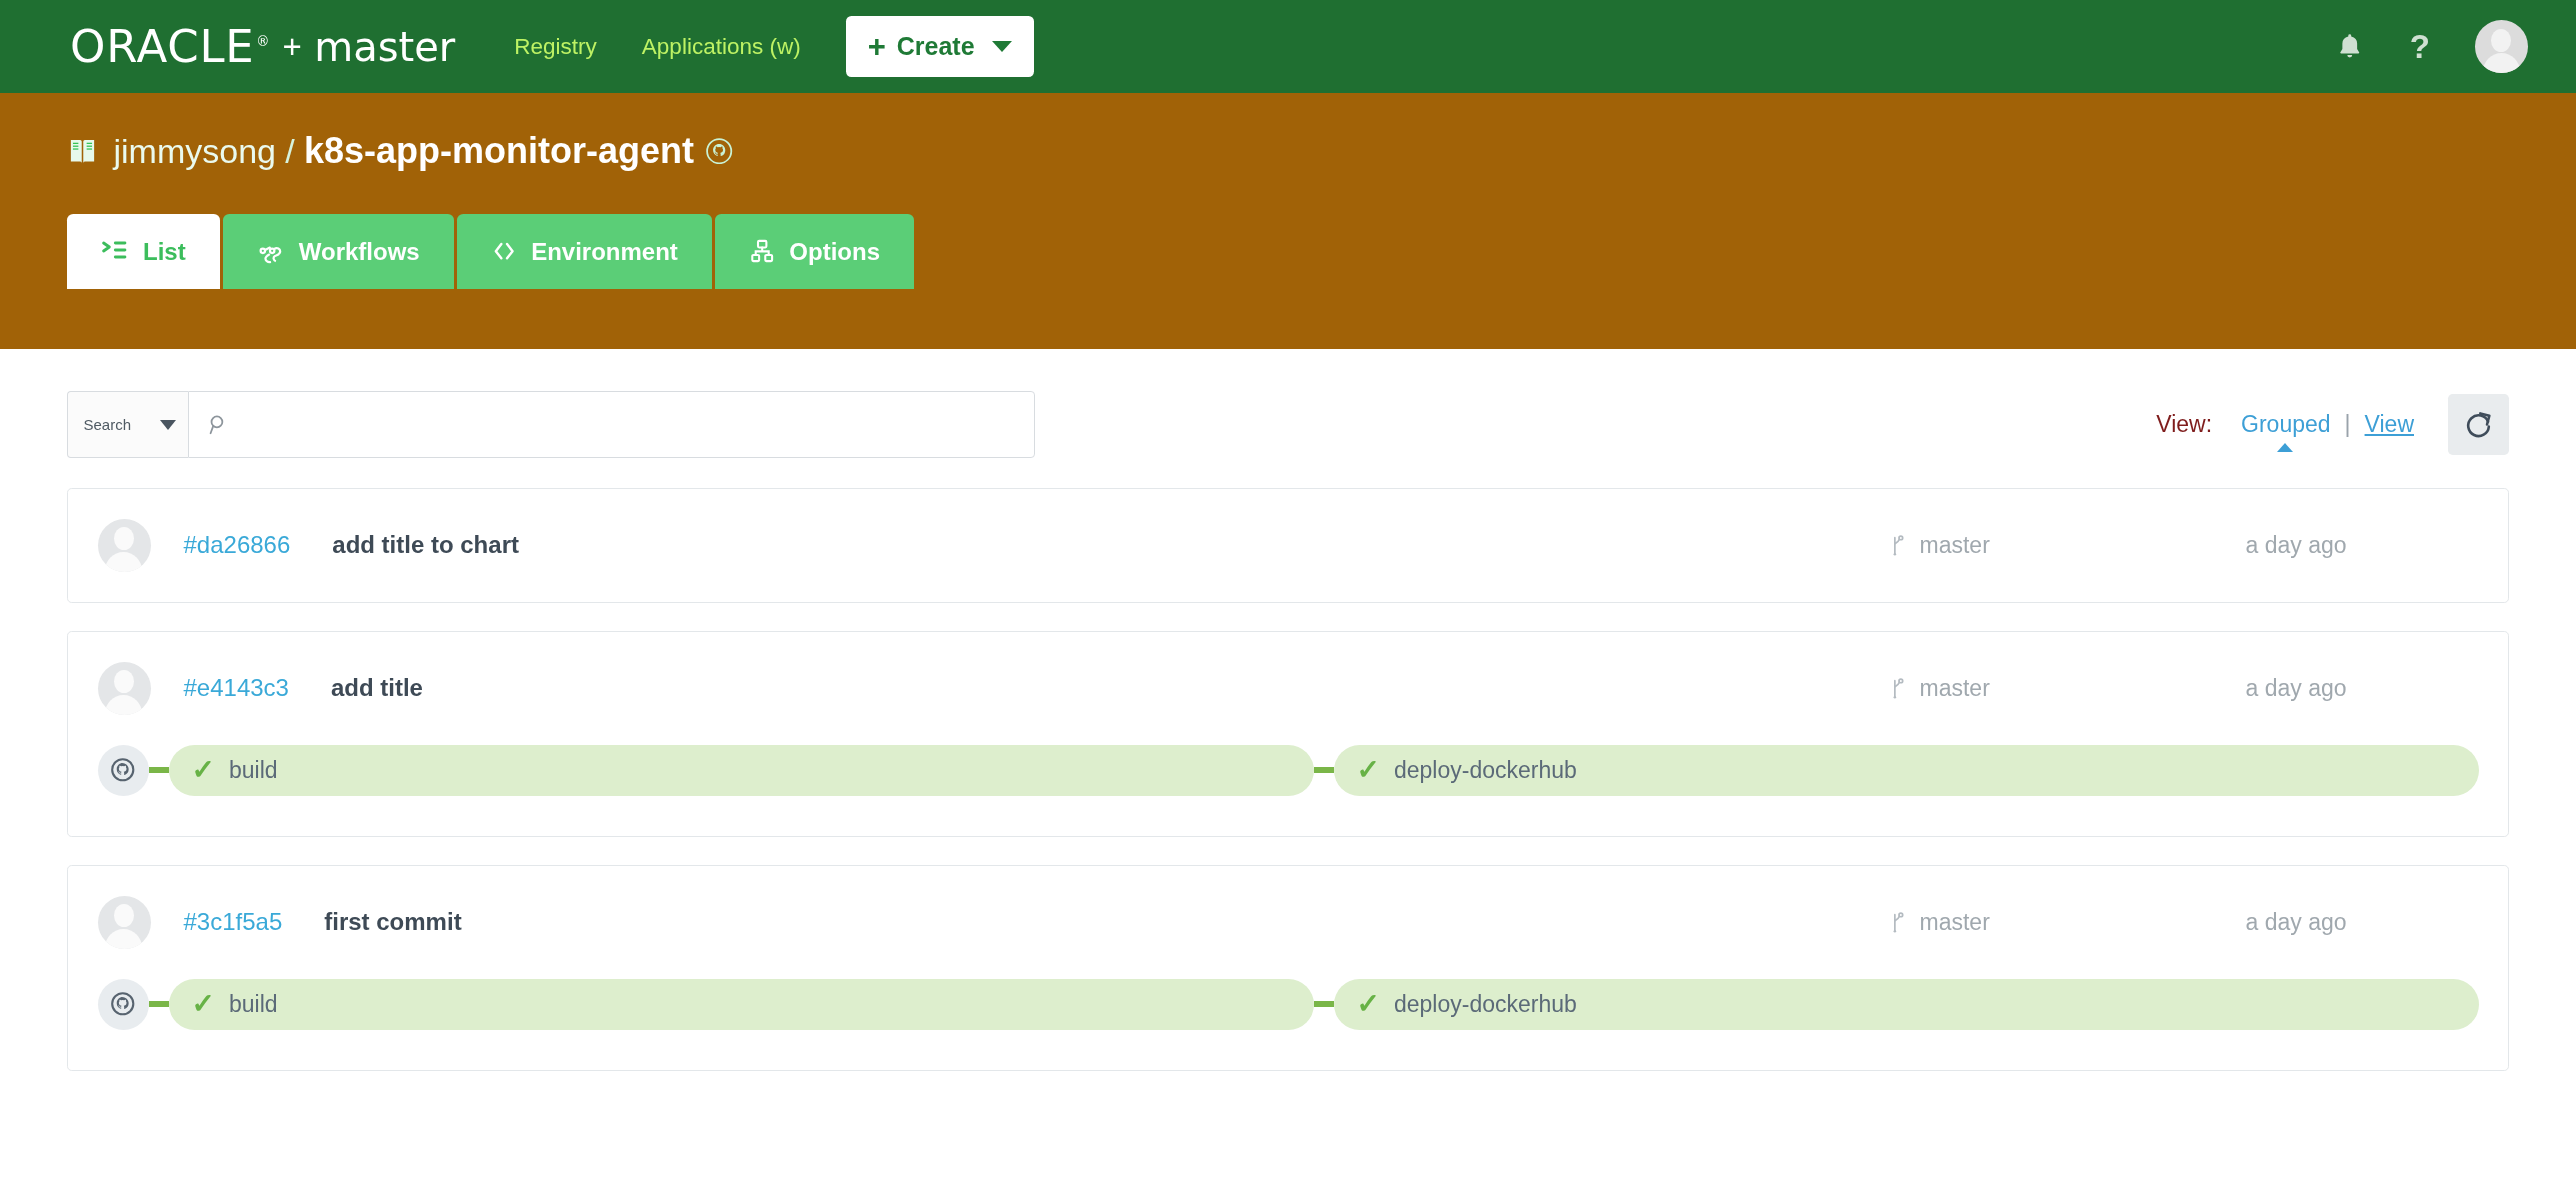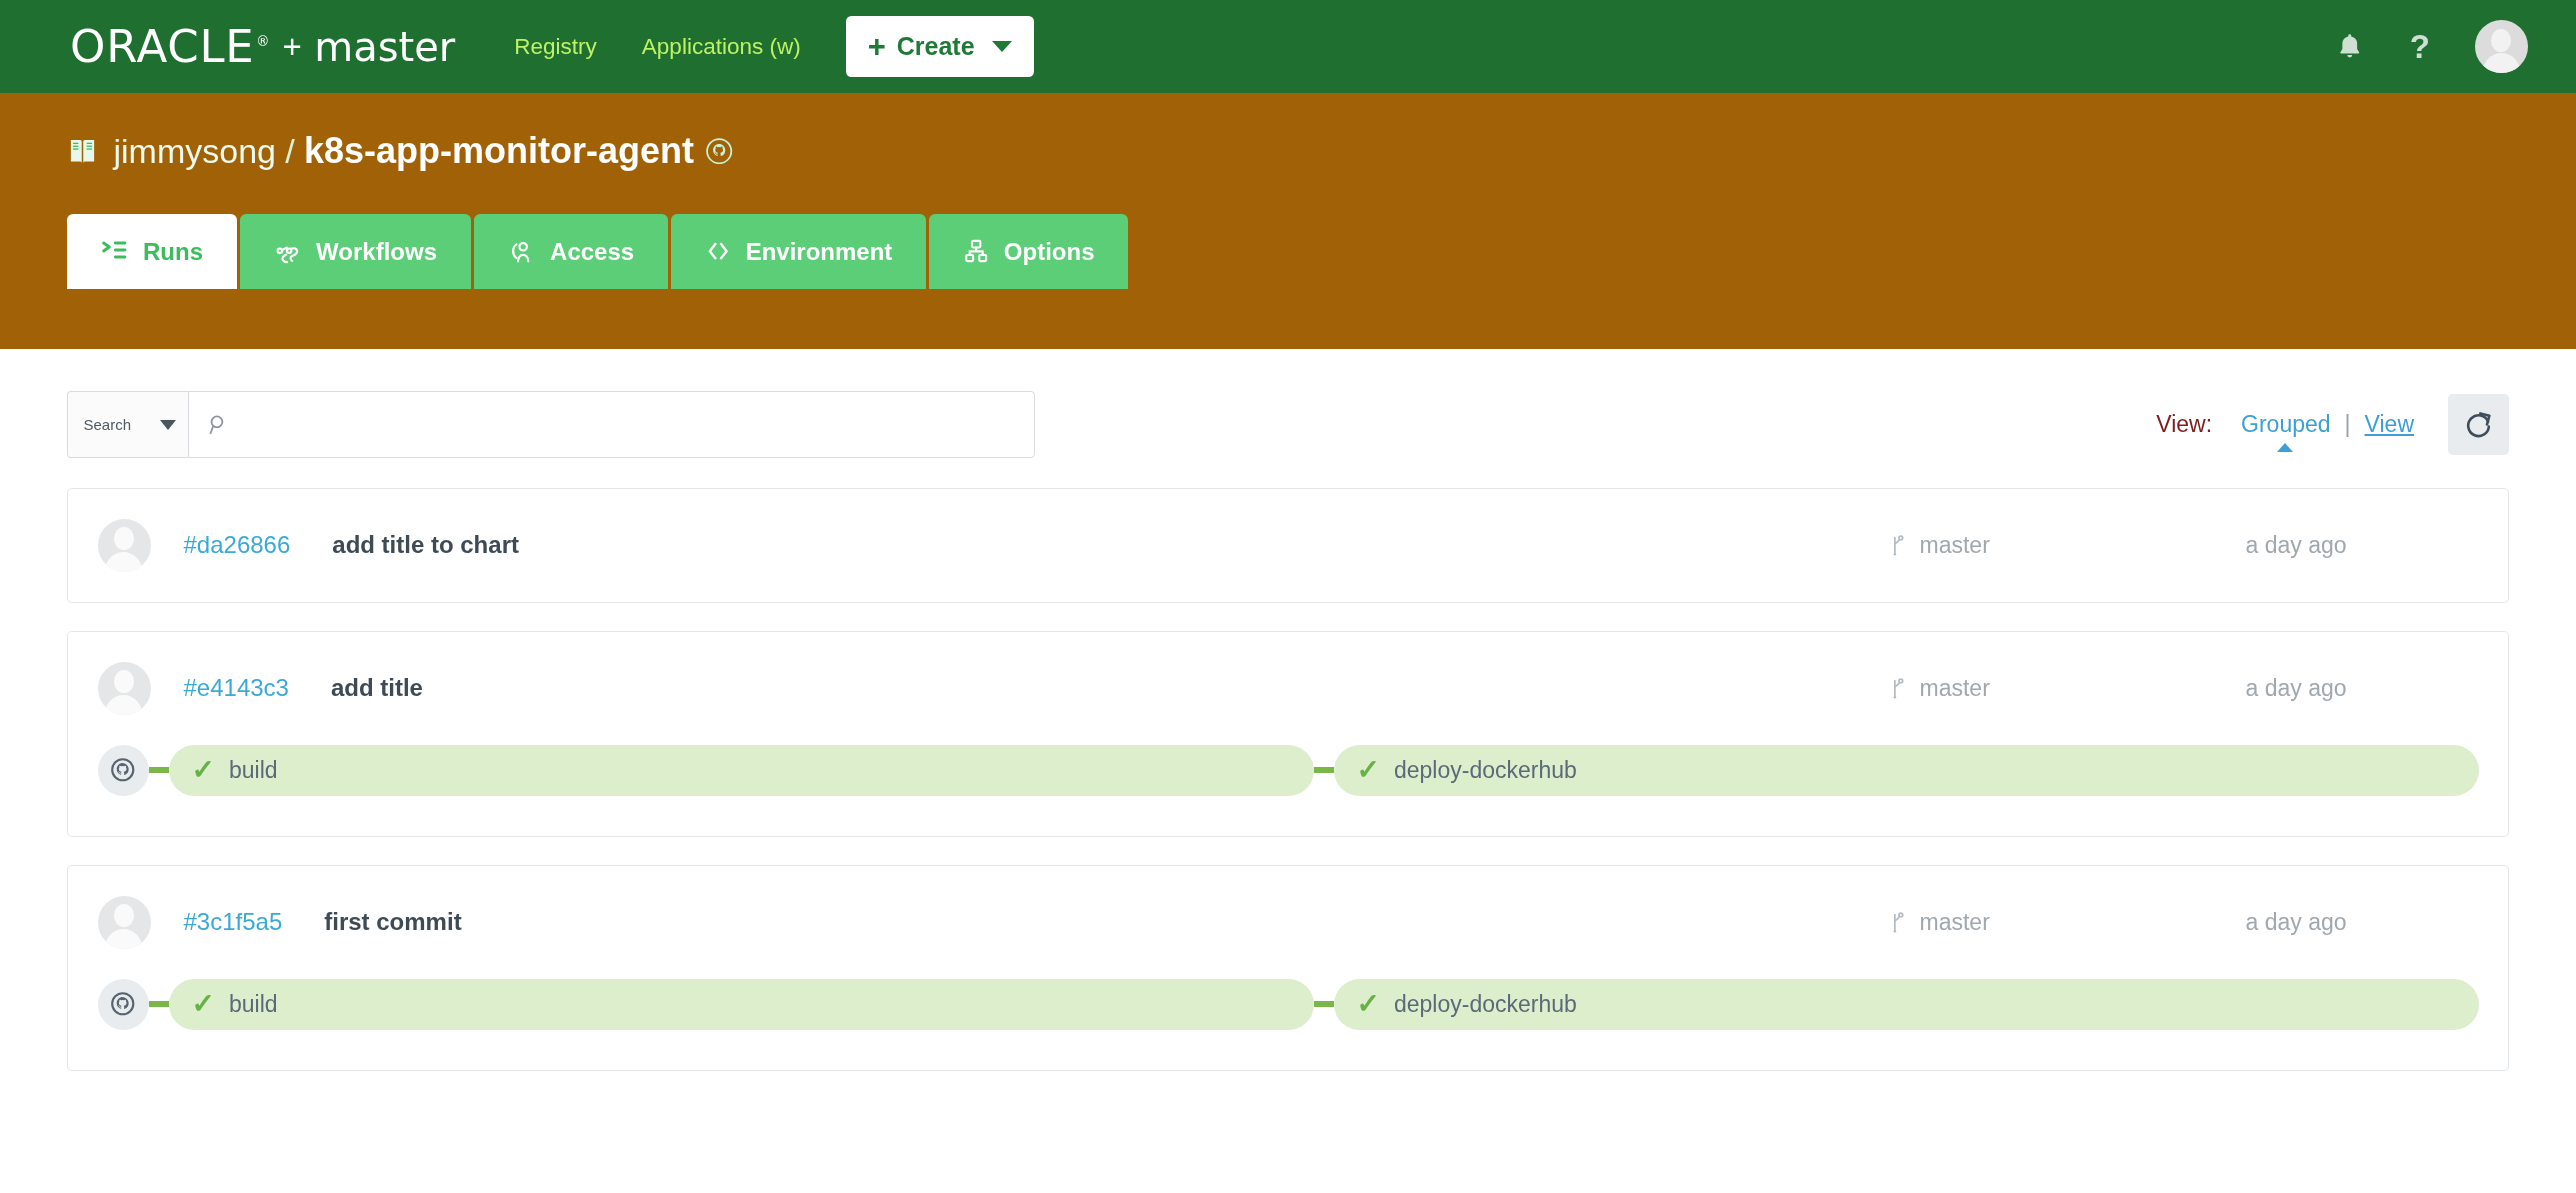--- a/index.html
+++ b/index.html
@@ -250,46 +250,36 @@
   <div class="tabs">
     <div class="tab active">
       <span class="tab-icon">
         <svg width="28" height="25" viewBox="0 0 24 22" aria-hidden="true">
           <path d="M2 3.5l5 3.5-5 3.5" fill="none" stroke="#3cbd5c" stroke-width="2.6" stroke-linecap="round" stroke-linejoin="round"></path>
           <rect x="11" y="2.2" width="11" height="2.6" rx="1.3" fill="#3cbd5c"></rect>
           <rect x="11" y="8.4" width="11" height="2.6" rx="1.3" fill="#3cbd5c"></rect>
           <rect x="11" y="14.6" width="11" height="2.6" rx="1.3" fill="#3cbd5c"></rect>
         </svg>
       </span>
-      <span class="tab-label">Runs</span>
+      <span class="tab-label">List</span>
     </div>
 
     <div class="tab">
       <span class="tab-icon">
         <svg width="28" height="28" viewBox="0 0 24 24" fill="none" stroke="#ffffff" stroke-width="1.9" aria-hidden="true">
           <circle cx="5" cy="11" r="1.9"></circle>
           <circle cx="13" cy="11" r="1.9"></circle>
           <path d="M7 10.2 11 8.2" stroke-linecap="round"></path>
           <path d="M14.6 9.6c2.6-2 5.6-.2 5.2 2.4-.4 2.6-3.4 2.8-4.6 3.6-1.6 1.1-1.2 3.6 1 4.4"></path>
           <path d="M12 20.6c-3 .6-5.2-1.4-4.6-3.6.5-1.8 2.4-2.4 3.6-3.2"></path>
         </svg>
       </span>
       <span class="tab-label">Workflows</span>
     </div>
 
-    <div class="tab">
-      <span class="tab-icon">
-        <svg width="28" height="28" viewBox="0 0 24 24" fill="none" stroke="#ffffff" stroke-width="1.9" aria-hidden="true">
-          <circle cx="13" cy="7.5" r="3.2"></circle>
-          <path d="M8.6 20c0-3.3 2-5.6 4.4-5.6s4.4 2.3 4.4 5.6" stroke-linecap="round"></path>
-          <path d="M7.2 5.4C5.4 6.6 4.4 8.8 4.4 11.2s1 4.6 2.8 5.8" stroke-linecap="round"></path>
-        </svg>
-      </span>
-      <span class="tab-label">Access</span>
-    </div>
 
     <div class="tab">
       <span class="tab-icon">
         <svg width="26.4" height="26.4" viewBox="0 0 24 24" fill="none" stroke="#ffffff" stroke-width="2.2" stroke-linecap="round" stroke-linejoin="round" aria-hidden="true">
           <path d="M9.4 5.5 4.4 12l5 6.5"></path>
           <path d="M14.6 5.5 19.6 12l-5 6.5"></path>
         </svg>
       </span>
       <span class="tab-label">Environment</span>
     </div>

